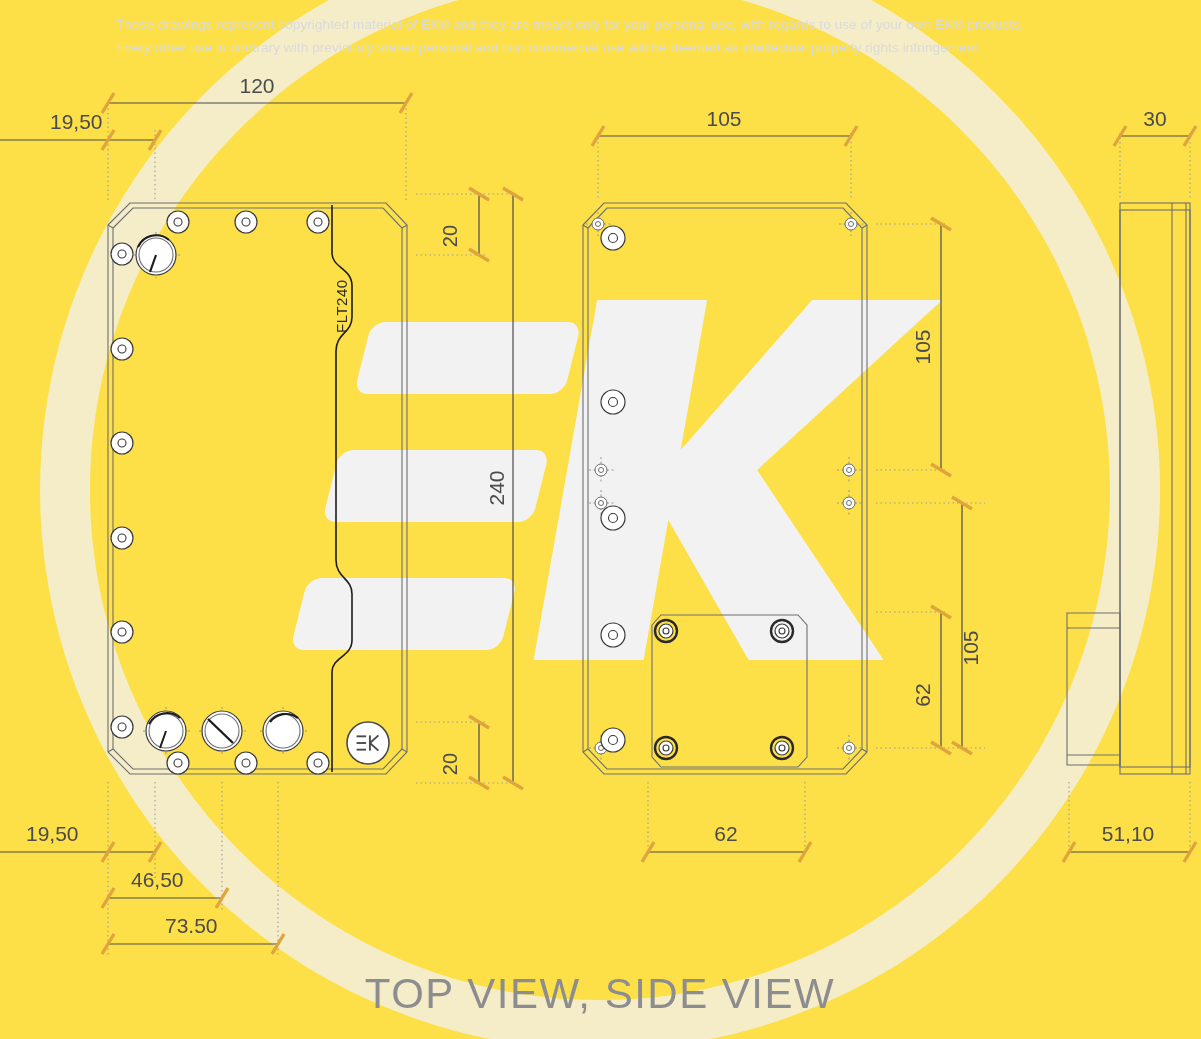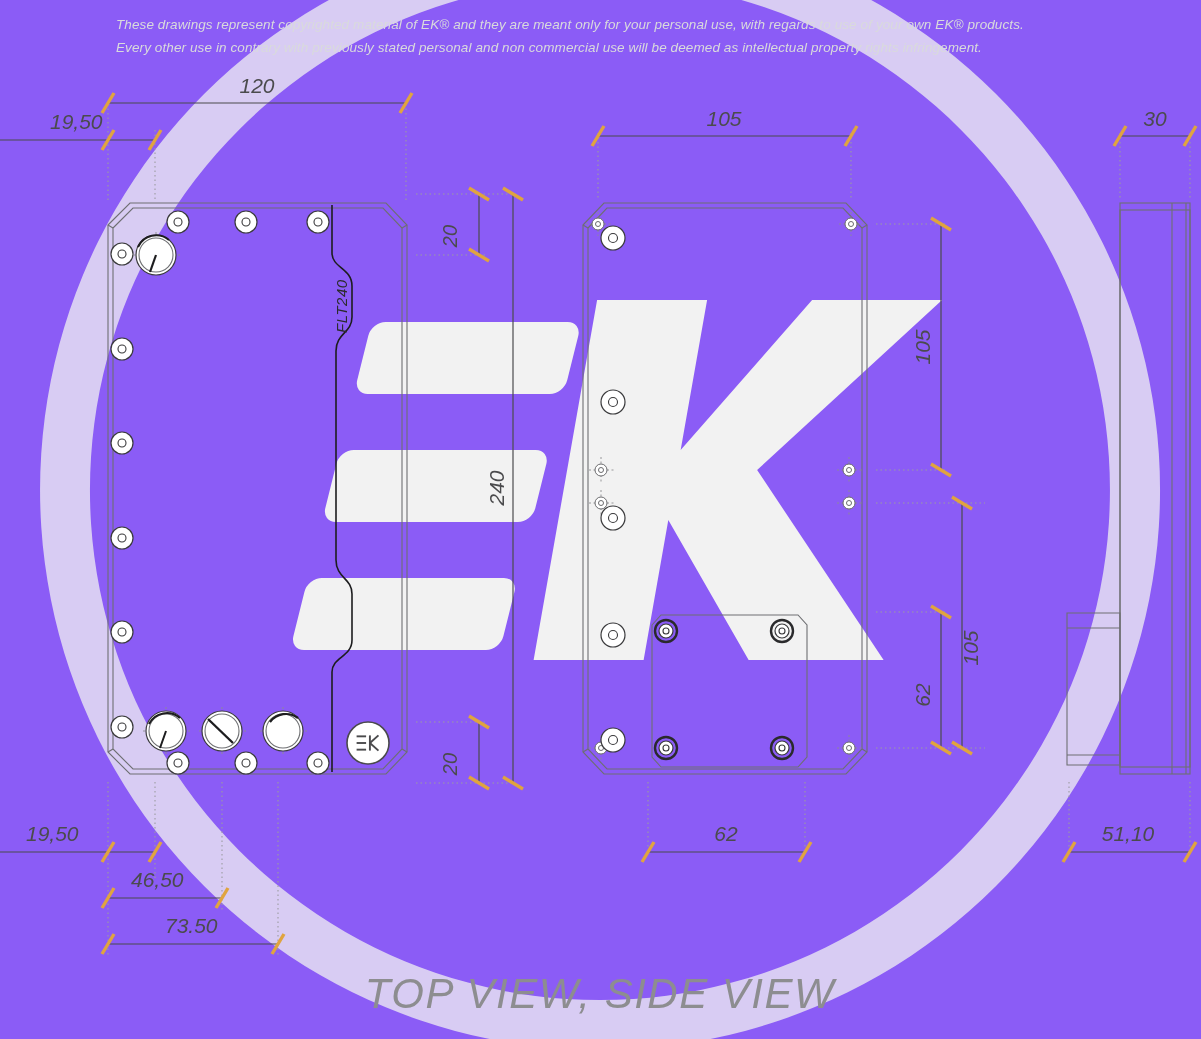--- a/index.html
+++ b/index.html
@@ -4,24 +4,23 @@
 <style>
   html, body {
     margin: 0;
     padding: 0;
     background: #ffffff;
   }
   #sheet {
     position: relative;
     width: 1201px;
     height: 1039px;
-    background: #8b5cf6;
+    background: #fde047;
     overflow: hidden;
     font-family: "Liberation Sans", sans-serif;
-    font-style: italic;
   }
   #sheet svg.layer {
     position: absolute;
     left: 0;
     top: 0;
     width: 1201px;
     height: 1039px;
   }
   .copy-line {
     font-family: "Liberation Sans", sans-serif;

